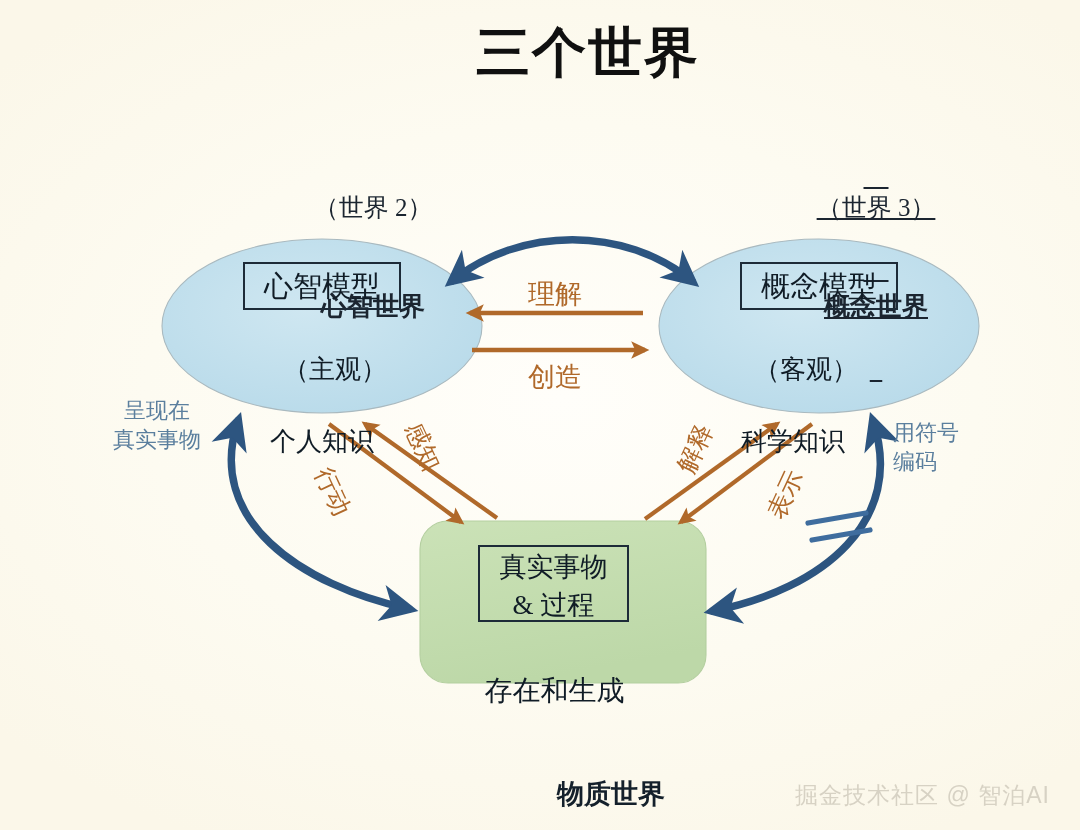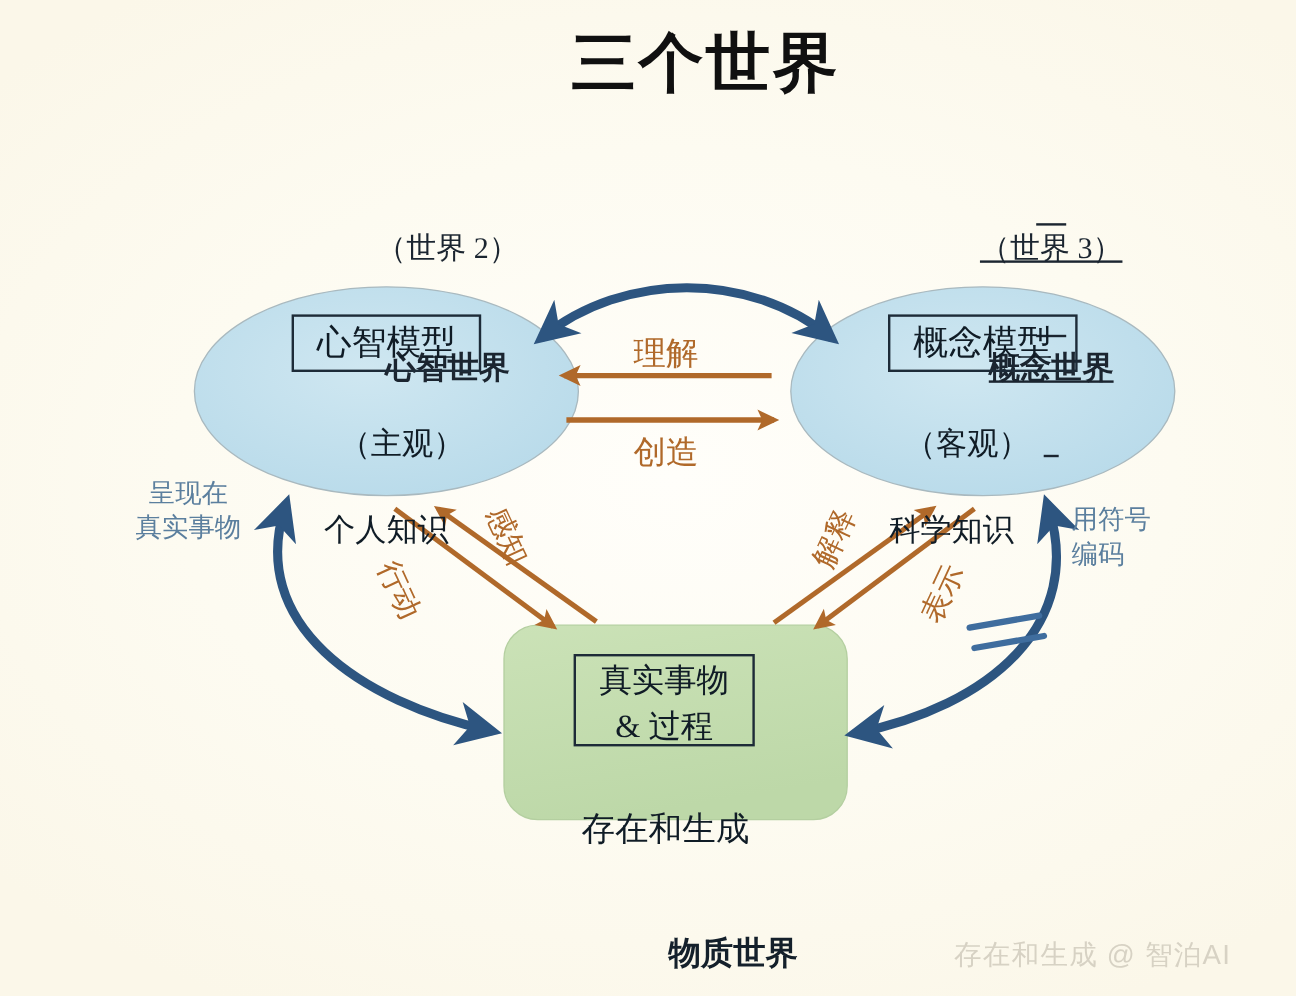--- a/index.html
+++ b/index.html
@@ -268,15 +268,15 @@
   <div class="lbl-rot" id="lbl-perceive">感知</div>
   <div class="lbl-rot" id="lbl-act">行动</div>
   <div class="lbl-rot" id="lbl-interpret">解释</div>
   <div class="lbl-rot" id="lbl-represent">表示</div>
 
   <div class="lbl-blue" id="note-neural">呈现在
 真实事物</div>
   <div class="lbl-blue" id="note-symbol">用符号
 编码</div>
 
-  <div id="watermark">存在和生成 @ 智泊AI</div>
+  <div id="watermark">掘金技术社区 @ 智泊AI</div>
 
 </div>
 
 </body></html>

